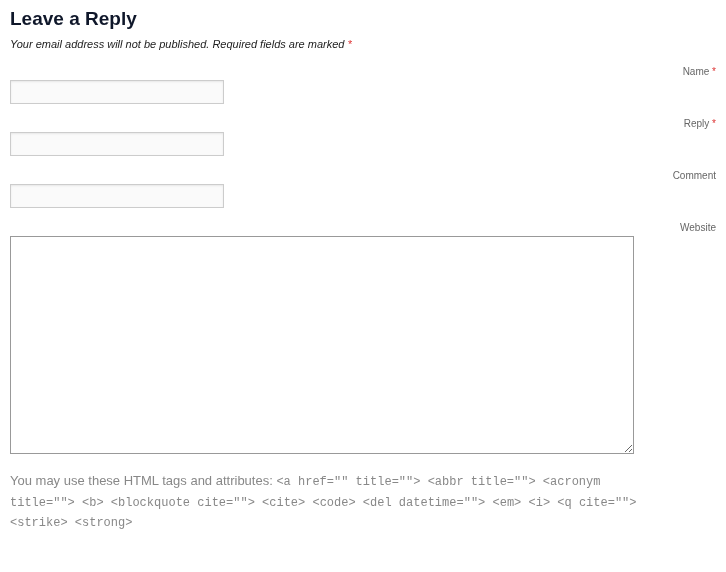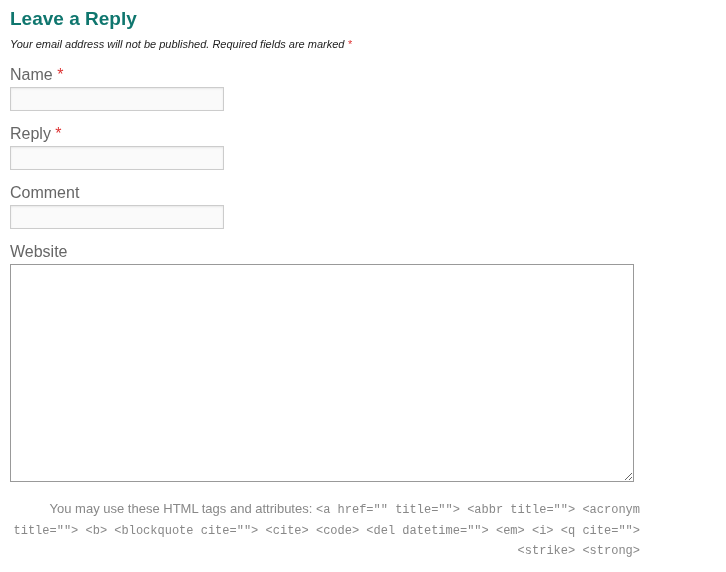--- a/index.html
+++ b/index.html
@@ -10,40 +10,41 @@
     body {
       font-family: "Helvetica Neue", Helvetica, Arial, sans-serif;
       font-size: 13px;
       color: #333;
       padding: 8px 10px;
       width: 726px;
     }
     .reply-title {
       font-size: 19px;
       font-weight: bold;
-      color: #0f766e;
+      color: #0f172a;
       margin-bottom: 8px;
     }
     .required-note {
       font-size: 11px;
       color: #222;
       margin-bottom: 16px;
       font-style: italic;
     }
     .required-asterisk {
       color: #d33;
     }
     .field-group {
       margin-bottom: 14px;
     }
     .field-label {
       display: block;
-      font-size: 16px;
+      font-size: 10px;
       color: #666;
       margin-bottom: 3px;
+      text-align: right;
     }
     .text-input {
       width: 214px;
       height: 24px;
       border: 1px solid #ccc;
       background: #fafafa;
       padding: 3px 5px;
       font-size: 13px;
       color: #333;
       box-shadow: inset 0 1px 2px rgba(0,0,0,0.08);
@@ -59,21 +60,20 @@
       color: #333;
       resize: both;
     }
     .allowed-tags {
       font-size: 13px;
       color: #888;
       line-height: 1.55;
       margin-top: 6px;
       margin-bottom: 32px;
       width: 630px;
-      text-align: right;
     }
     .allowed-tags code {
       font-family: "Courier New", Courier, monospace;
       font-size: 12px;
       color: #888;
     }
   </style>
 </head>
 <body>
 

